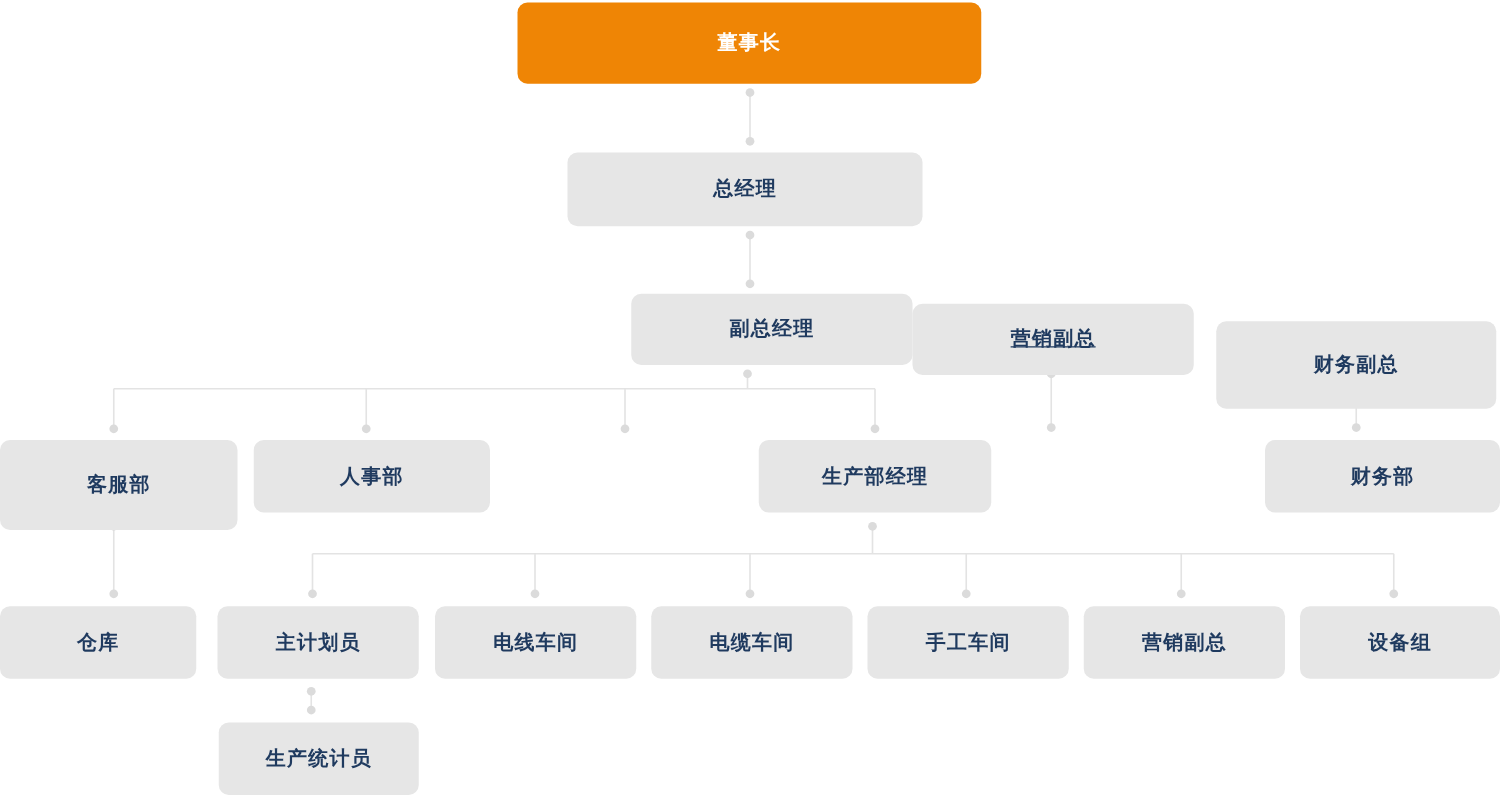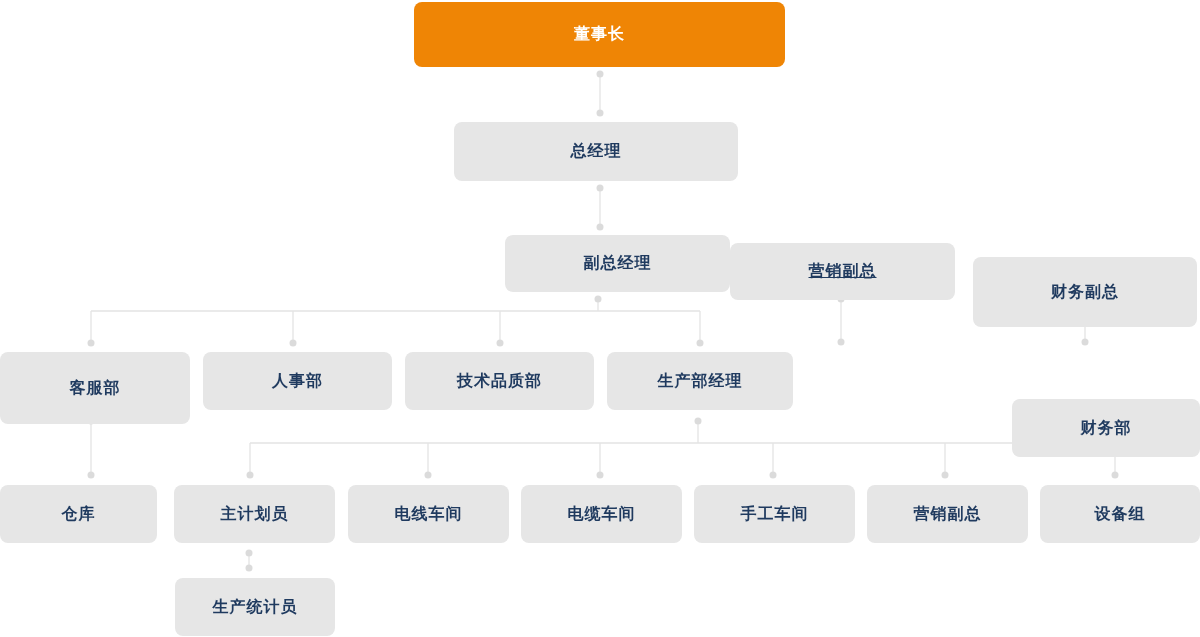--- a/index.html
+++ b/index.html
@@ -112,23 +112,22 @@
   <div class="node primary" style="left:414px; top:2px;  width:371px; height:65px;">董事长</div>
 
   <div class="node" style="left:454px; top:122px; width:284px; height:59px;">总经理</div>
 
   <div class="node" style="left:505px; top:235px; width:225px; height:57px;">副总经理</div>
   <div class="node" style="left:730px; top:243px; width:225px; height:57px;text-decoration:underline;">营销副总</div>
   <div class="node" style="left:973px; top:235px; width:224px; height:70px;margin-top:22px;">财务副总</div>
 
   <div class="node" style="left:0px;    top:352px; width:190px; height:72px;">客服部</div>
   <div class="node" style="left:203px;  top:352px; width:189px; height:58px;">人事部</div>
-  <div class="node" style="left:405px;  top:352px; width:189px; height:58px;">技术品质部</div>
   <div class="node" style="left:607px;  top:352px; width:186px; height:58px;text-align:center;">生产部经理</div>
-  <div class="node" style="left:1012px; top:352px; width:188px; height:58px;margin-top:47px;">财务部</div>
+  <div class="node" style="left:1012px; top:352px; width:188px; height:58px;">财务部</div>
 
   <div class="node" style="left:0px;    top:485px; width:157px; height:58px;">仓库</div>
   <div class="node" style="left:174px;  top:485px; width:161px; height:58px;">主计划员</div>
   <div class="node" style="left:521px;  top:485px; width:161px; height:58px;">电缆车间</div>
   <div class="node" style="left:348px;  top:485px; width:161px; height:58px;">电线车间</div>
   <div class="node" style="left:694px;  top:485px; width:161px; height:58px;">手工车间</div>
   <div class="node" style="left:867px;  top:485px; width:161px; height:58px;">营销副总</div>
   <div class="node" style="left:1040px; top:485px; width:160px; height:58px;">设备组</div>
 
   <div class="node" style="left:175px; top:578px; width:160px; height:58px;">生产统计员</div>

